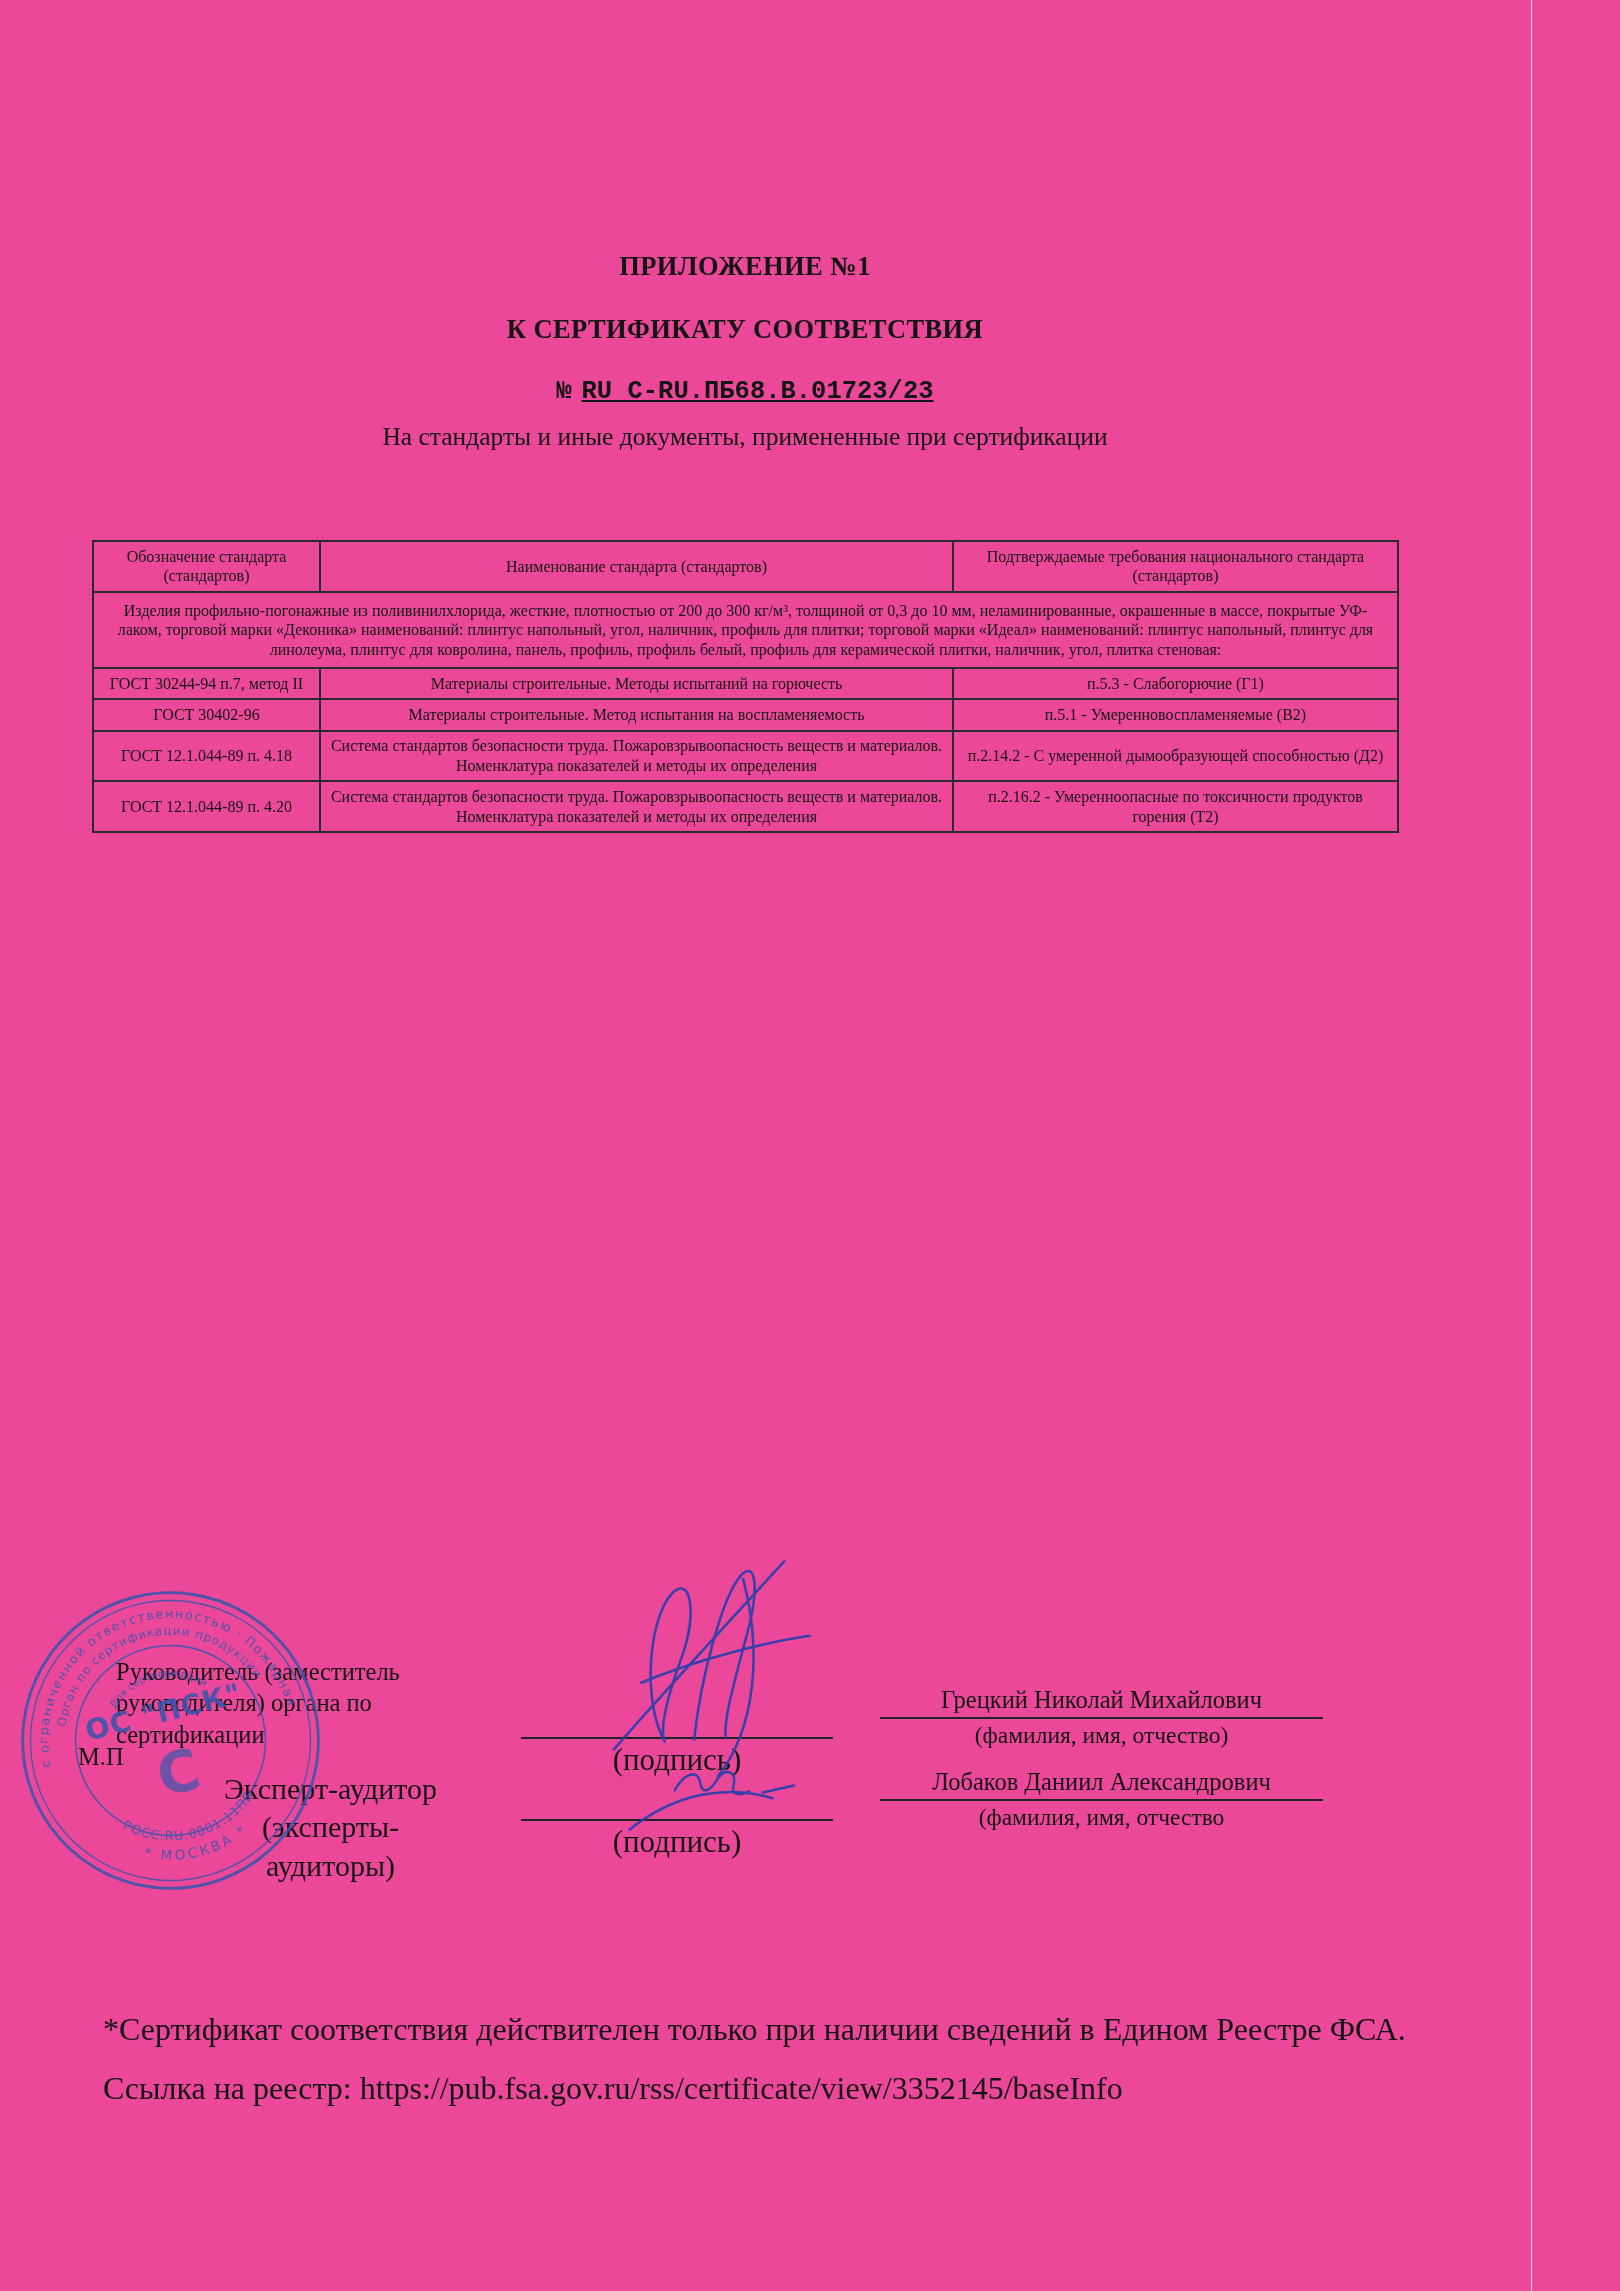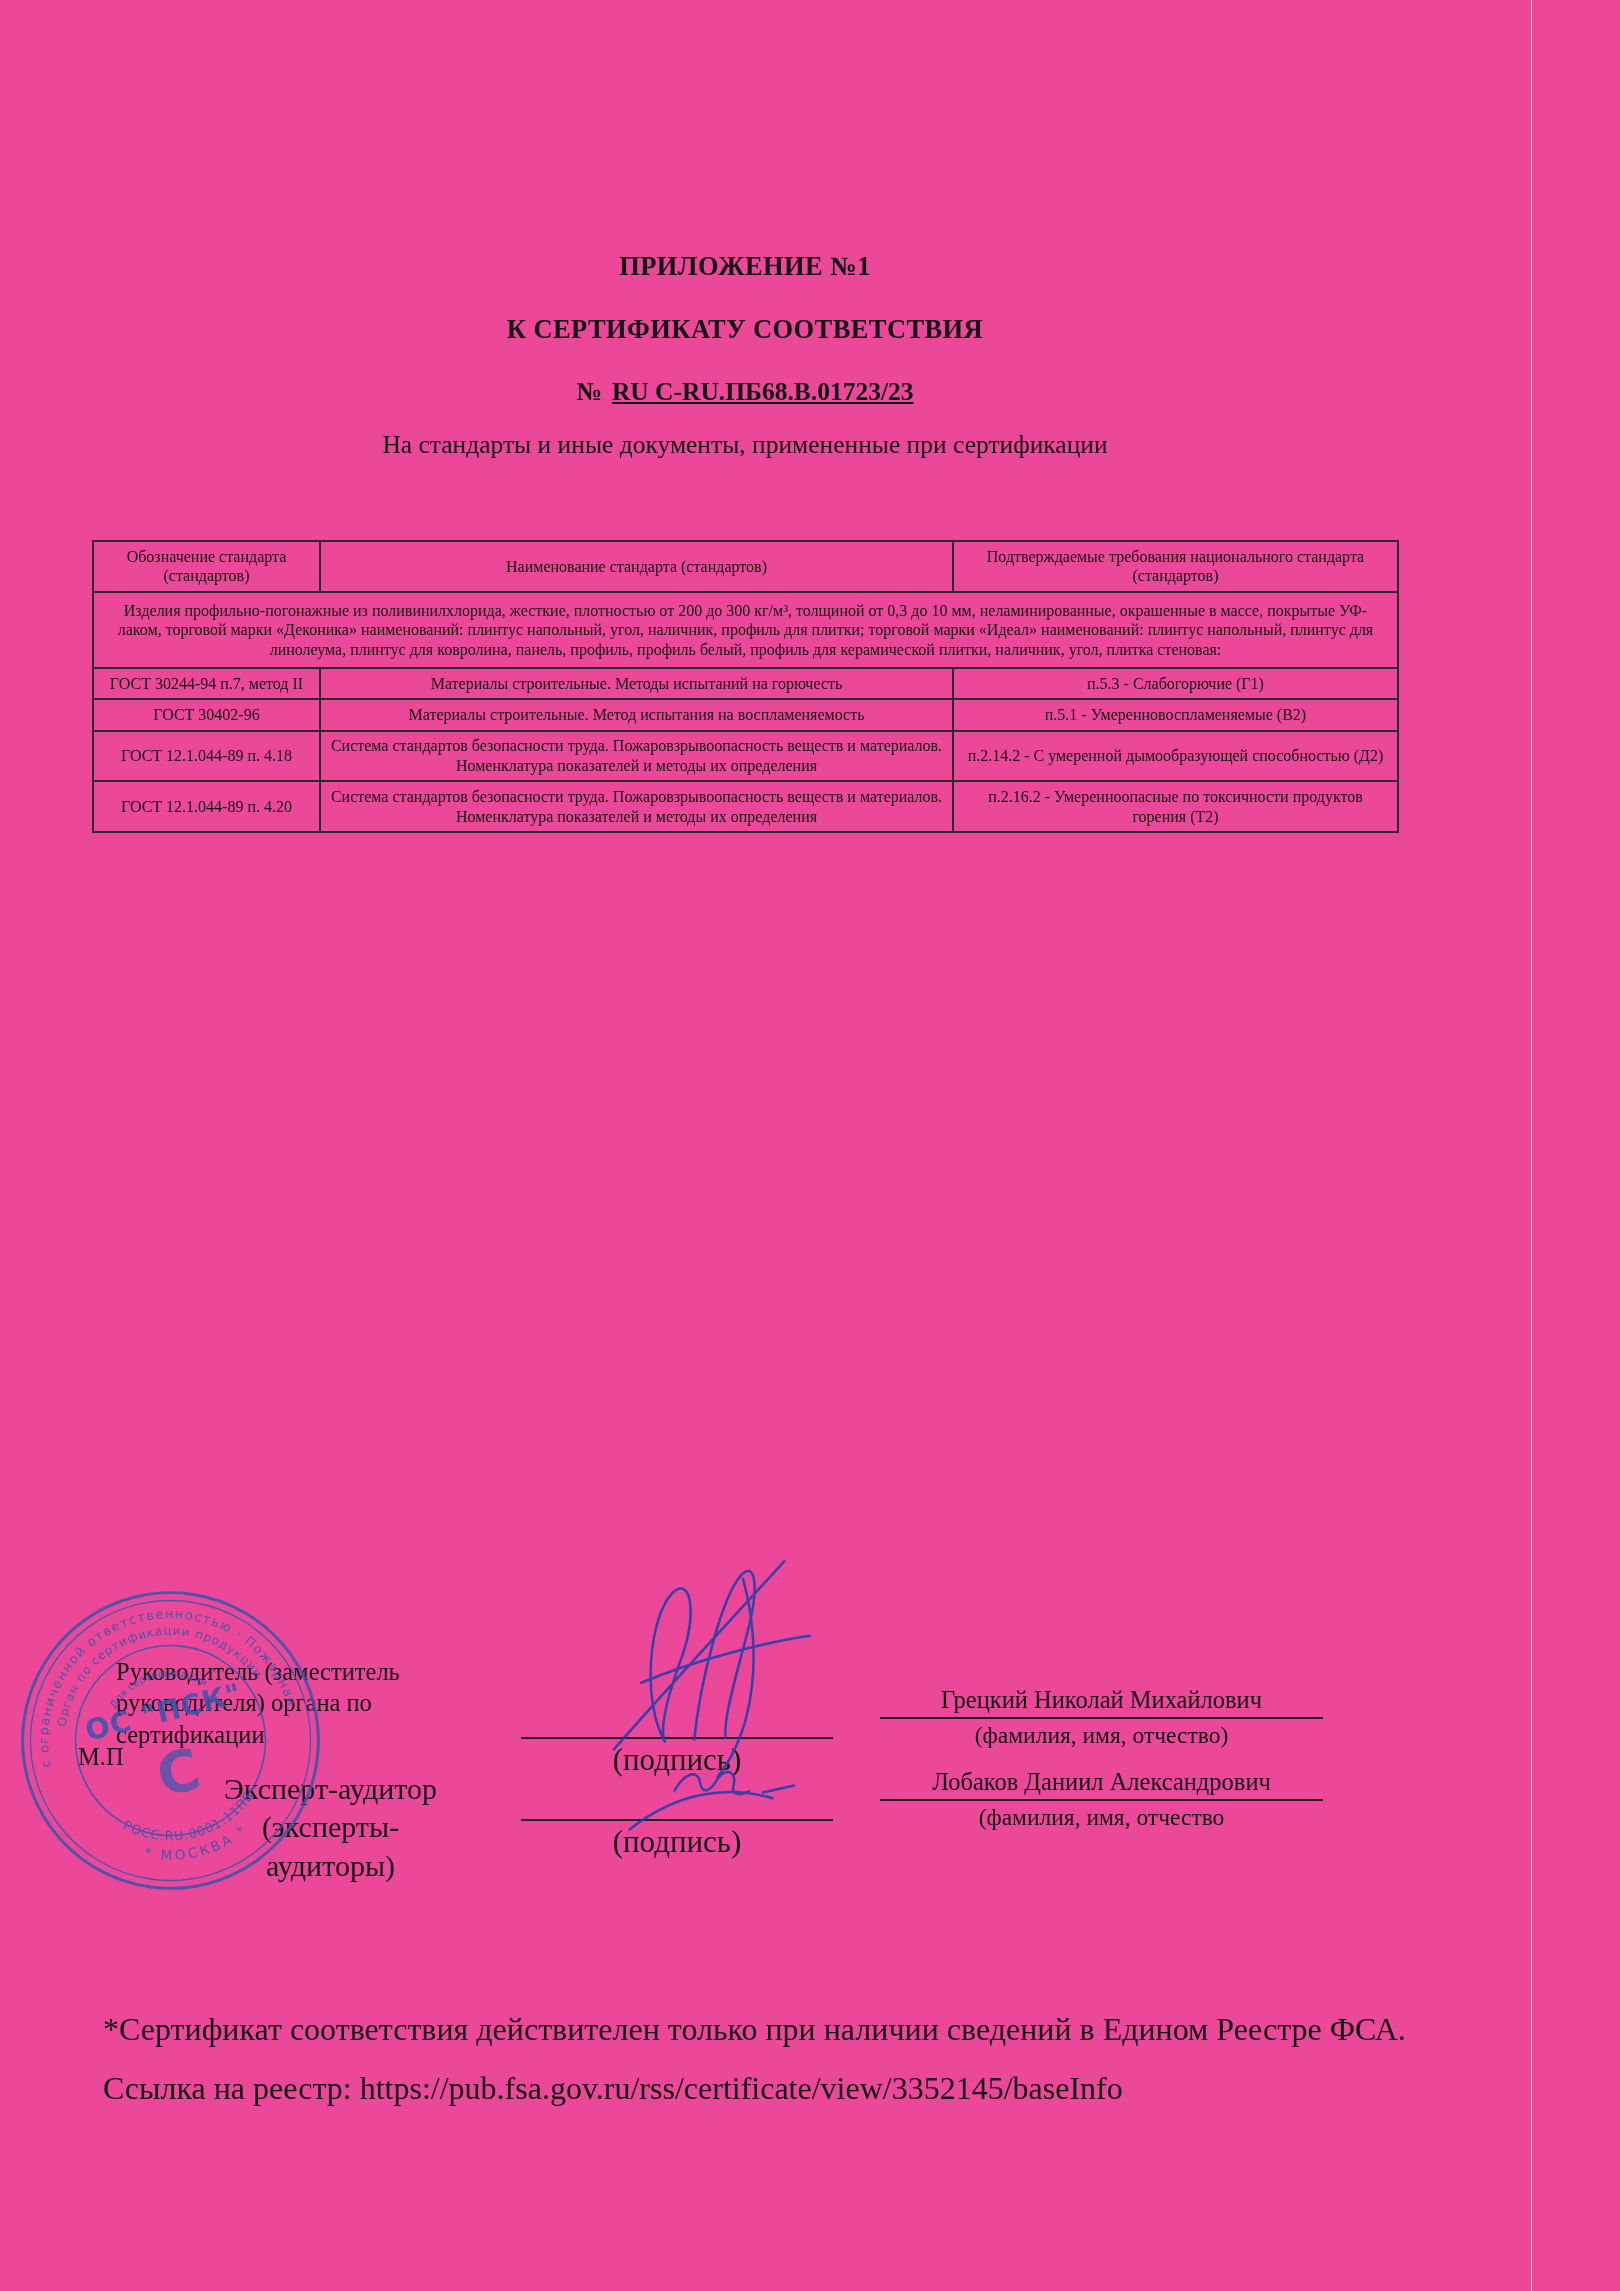--- a/index.html
+++ b/index.html
@@ -10,21 +10,21 @@
     background:#ec4899;
     font-family:"Liberation Serif","DejaVu Serif",serif;
     color:#141414;
     overflow:hidden;
   }
   .fold-line{position:absolute;left:1531px;top:0;width:1px;height:2292px;background:#dcdcda;}
 
   
   .doc-header{position:absolute;left:92px;top:251px;width:1306px;text-align:center;}
   .doc-header .t1{font-size:26.5px;font-weight:bold;letter-spacing:0.4px;margin-bottom:32px;}
-  .doc-header .t2{font-size:25.5px;font-weight:bold;margin-bottom:23px;}
+  .doc-header .t2{font-size:25.5px;font-weight:bold;margin-bottom:16px;font-family:Liberation Mono, monospace;}
   .doc-header .t2 .u{text-decoration:underline;margin-left:9.8px;}
   .doc-header .t3{font-size:19.6px;margin-bottom:28px;letter-spacing:0.3px;}
   .doc-header .t4{font-size:25.5px;font-weight:normal;}
 
   
   .standards-table{
     position:absolute;left:92px;top:540px;width:1306px;
     border-collapse:collapse;font-size:16px;line-height:1.22;
     table-layout:fixed;
   }

